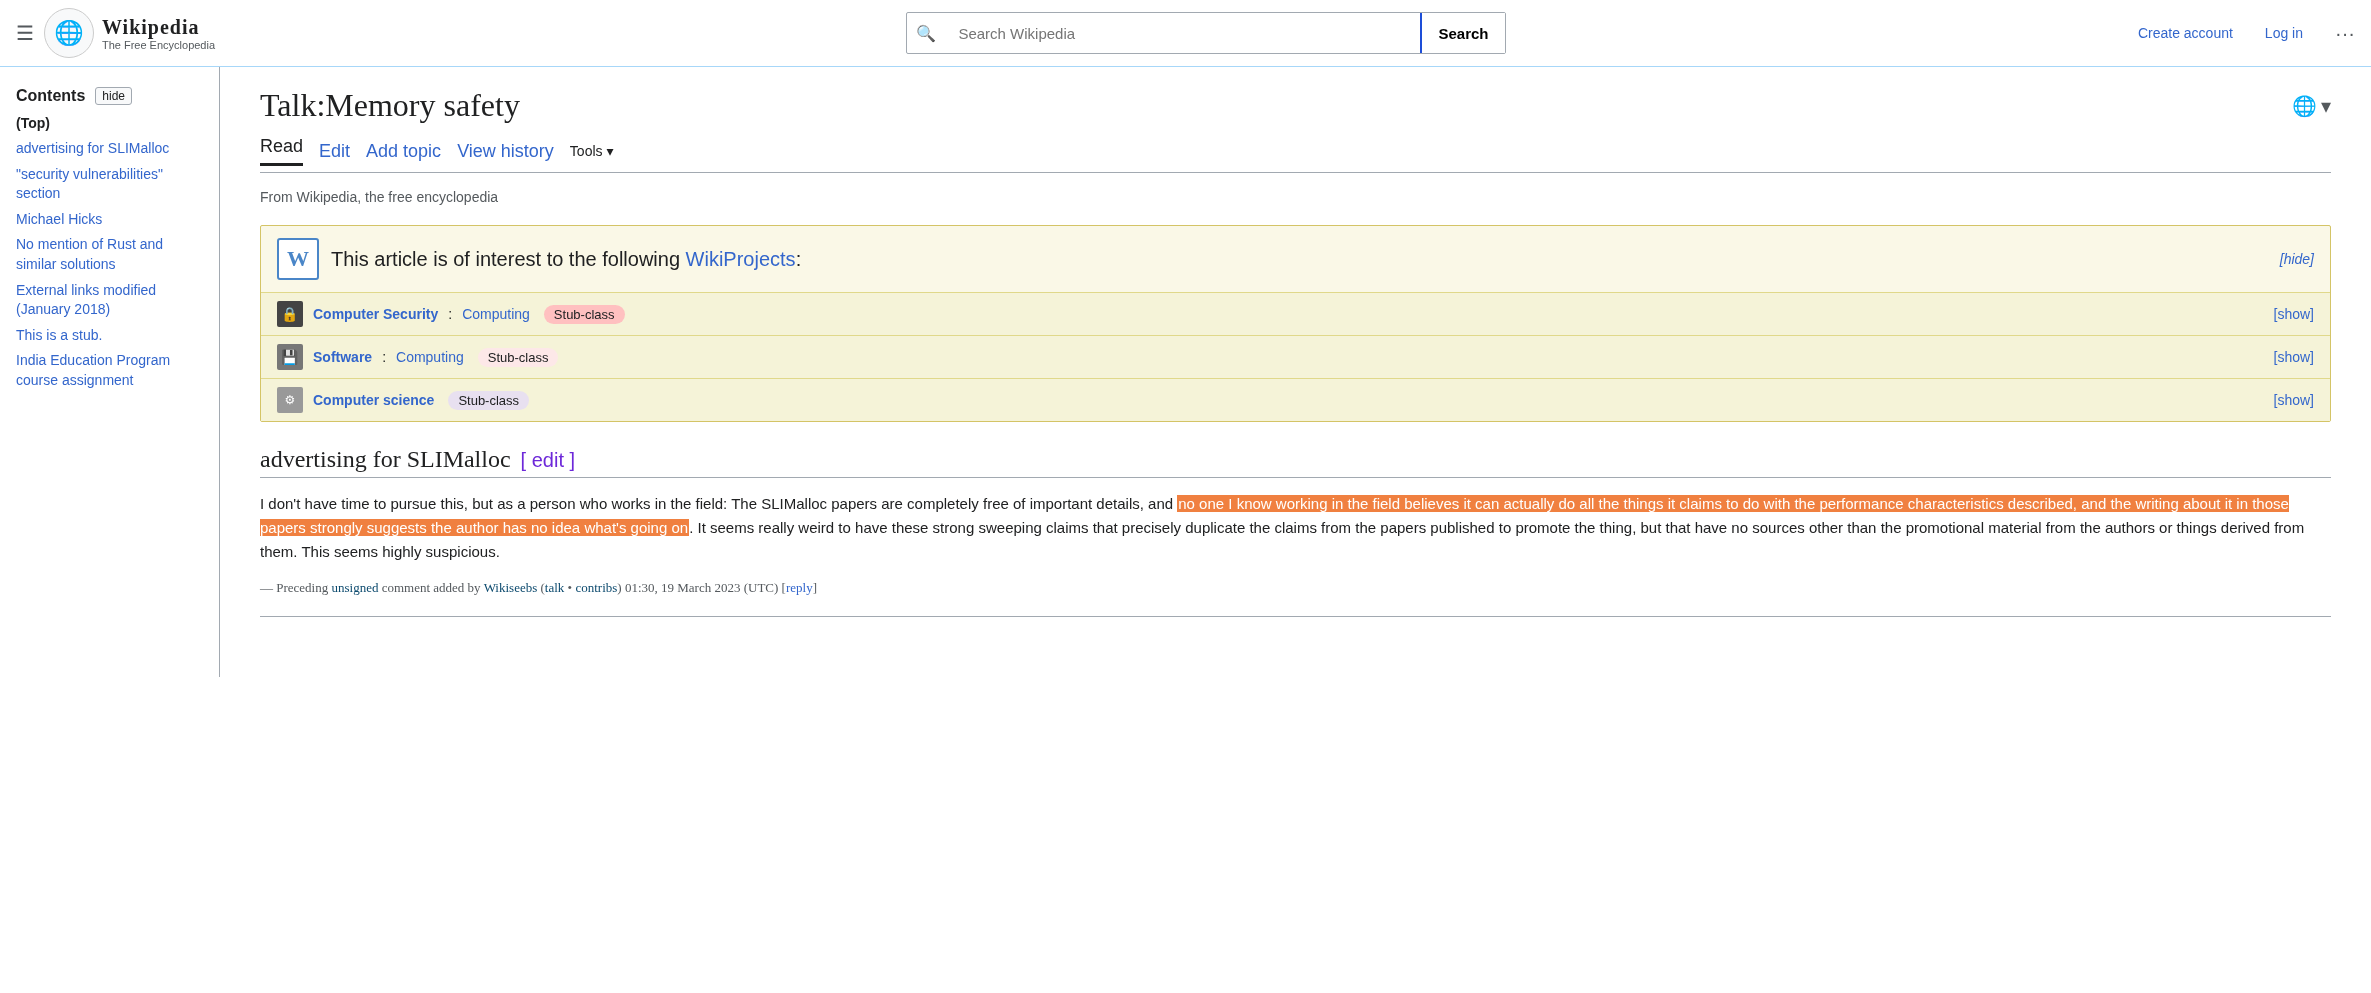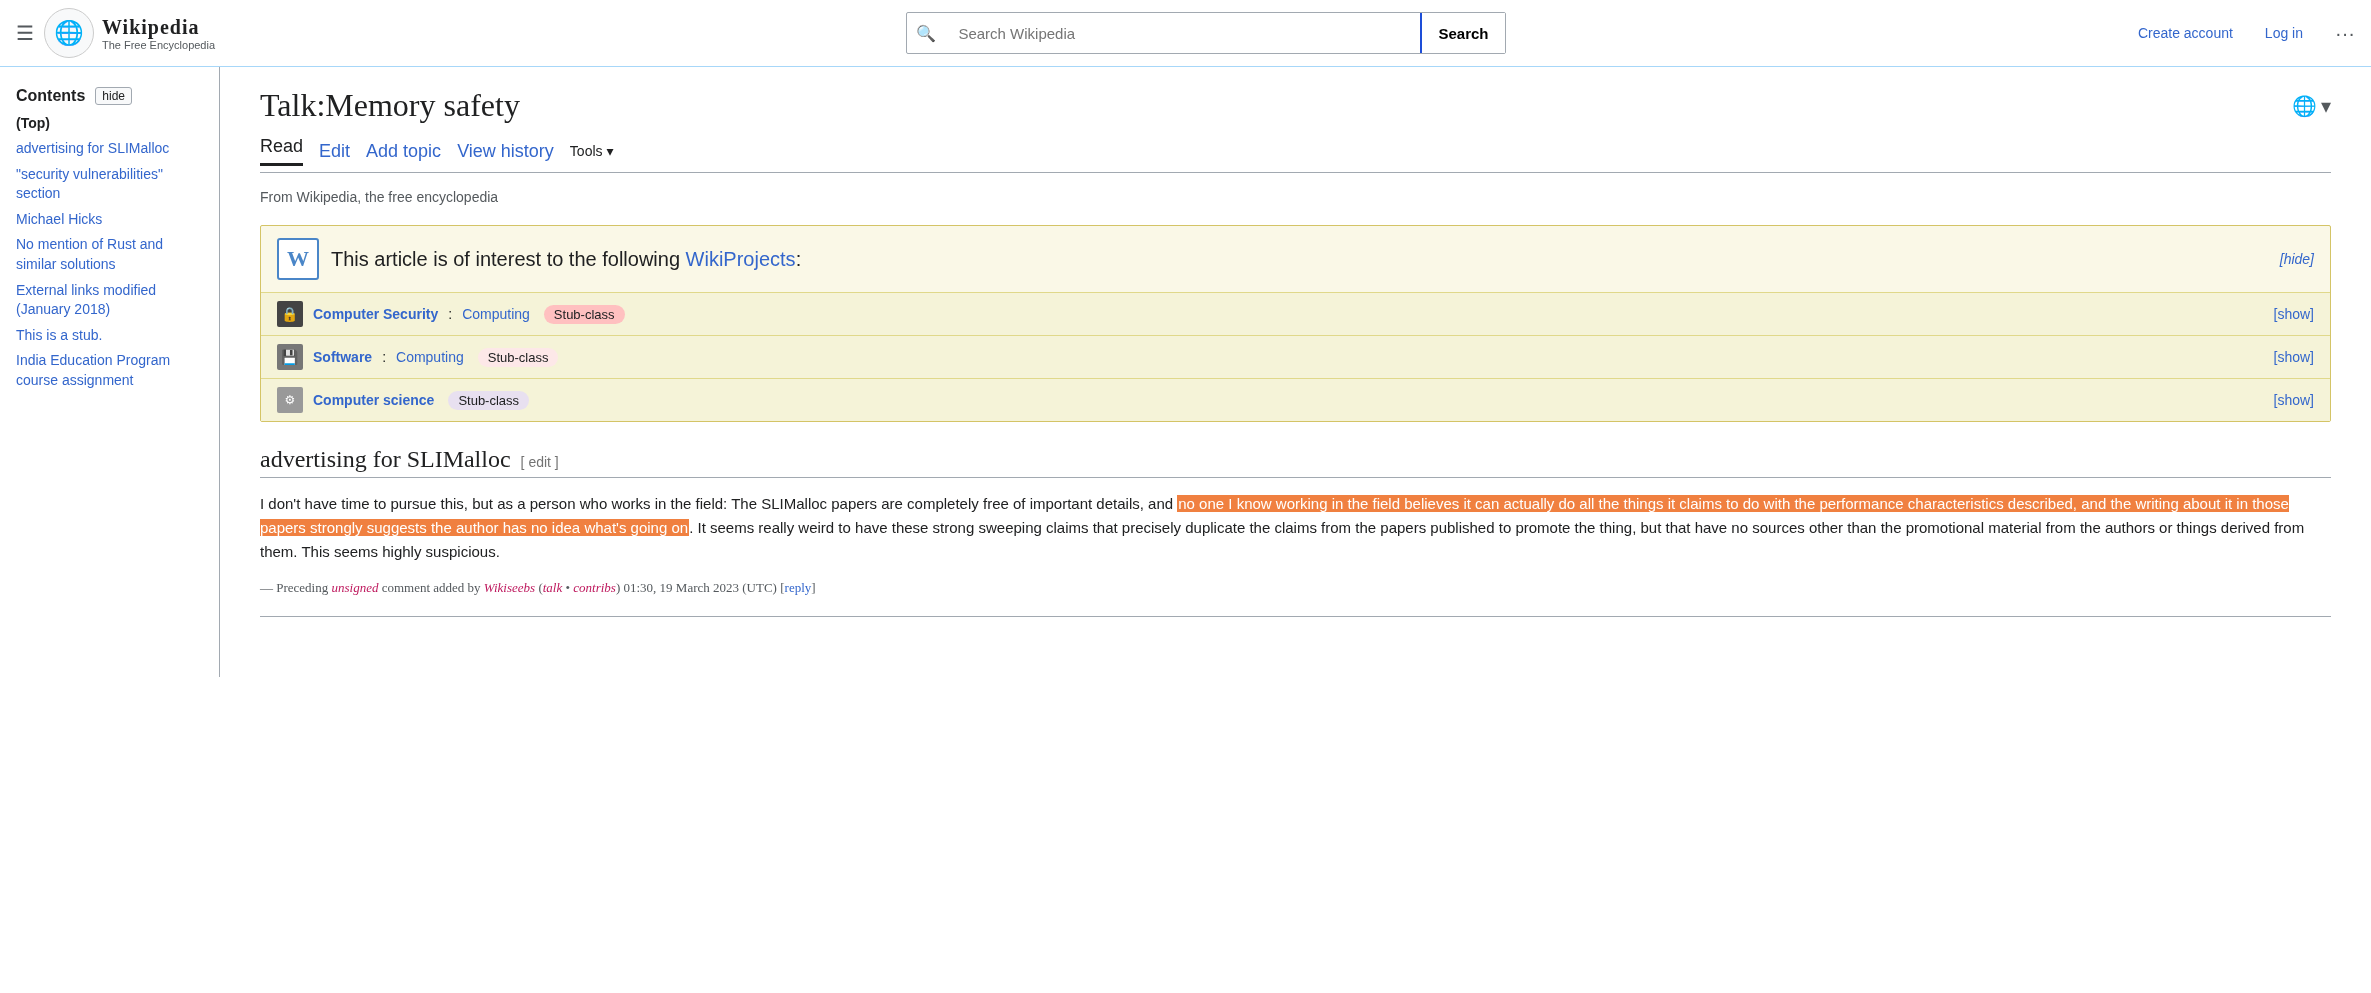--- a/index.html
+++ b/index.html
@@ -326,22 +326,22 @@
       font-size: 24px;
       font-weight: normal;
       border-bottom: 1px solid #a2a9b1;
       padding-bottom: 4px;
       margin-bottom: 14px;
       display: flex;
       align-items: baseline;
       gap: 10px;
     }
     .edit-link {
-      font-size: 14px;
-      color: #737373;
+      font-size: 20px;
+      color: #6d28d9;
       cursor: pointer;
       font-family: sans-serif;
       font-weight: normal;
     }
 
     
     .discussion-body {
       font-size: 15px;
       line-height: 1.6;
       font-family: sans-serif;
@@ -350,21 +350,21 @@
     .highlight-orange {
       background-color: #f08040;
       color: #fff;
       padding: 0 1px;
     }
     .sig-line {
       font-size: 13px;
       color: #54595d;
       margin-top: 10px;
     }
-    .sig-link { color: #be185d; cursor: pointer; font-style: italic; }
+    .sig-link { color: #0c4a6e; cursor: pointer; }
     .sig-reply { color: #3366cc; cursor: pointer; }
 
     .divider { border: none; border-top: 1px solid #a2a9b1; margin: 20px 0; }
   </style>
 </head>
 <body>
 
 <div id="header">
   <div id="header-left">
     <span class="hamburger">☰</span>

